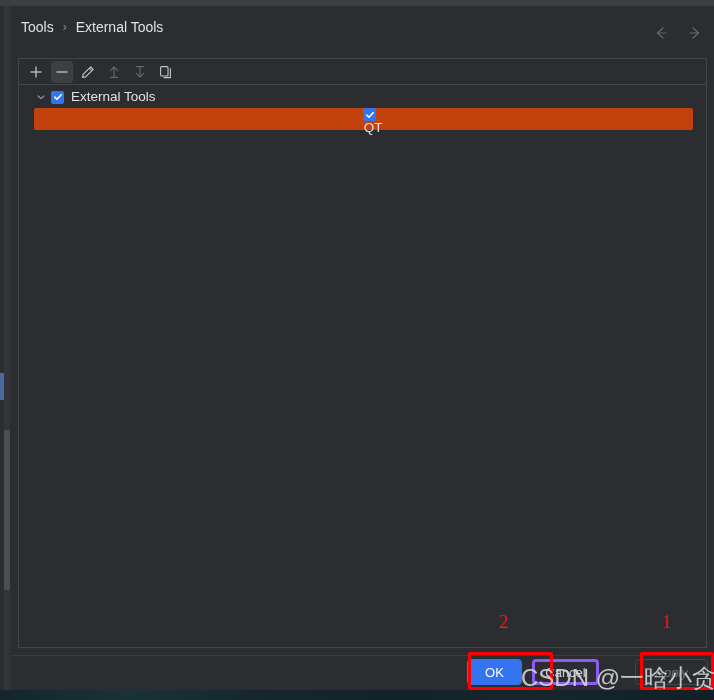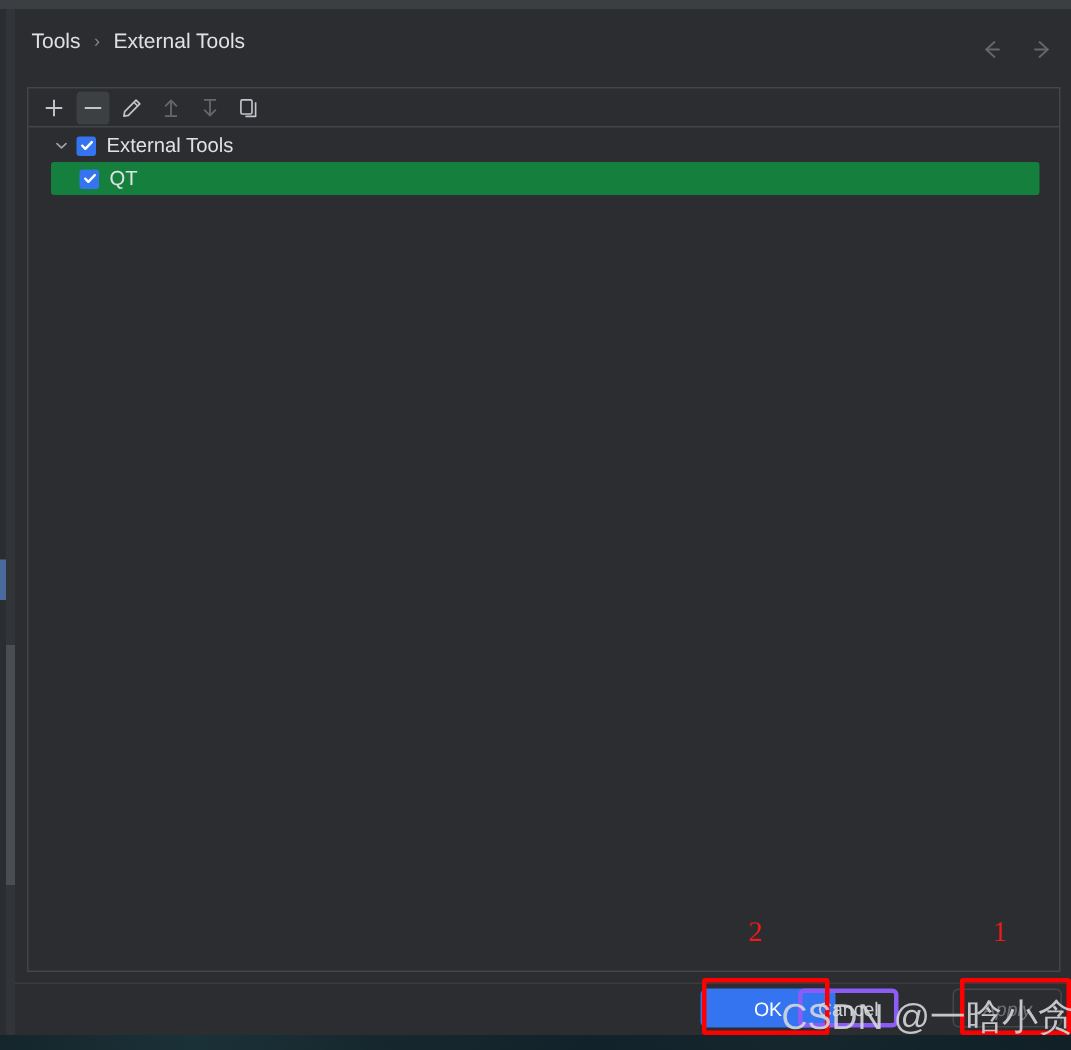--- a/index.html
+++ b/index.html
@@ -130,24 +130,25 @@
   .tree-row {
     height: 22px;
     display: flex;
     align-items: center;
     padding-left: 15px;
     box-sizing: border-box;
     font-size: 13.5px;
     color: #dfe1e5;
   }
   .tree-row.selected {
-    background: #15803d;
+    background: #c2410c;
     margin: 0 13px 0 15px;
     padding-left: 19px;
     border-radius: 2px;
+    flex-direction: column;
   }
   .twisty {
     width: 14px; height: 14px;
     display: flex;
     align-items: center;
     justify-content: center;
     margin-right: 3px;
     flex: 0 0 auto;
   }
   .cbox {
@@ -181,21 +182,21 @@
     height: 26px;
     box-sizing: border-box;
     display: flex;
     align-items: center;
     justify-content: center;
     font-size: 13px;
     border-radius: 4px;
   }
   .btn-ok {
     left: 467px; top: 659px;
-    width: 90px;
+    width: 55px;
     background: #3574f0;
     color: #ffffff;
     border: 1px solid #3574f0;
   }
   .btn-cancel {
     left: 532px; top: 659px;
     width: 67px;
     background: transparent;
     color: #ced0d6;
     border: 3px solid #8b5cf6;

